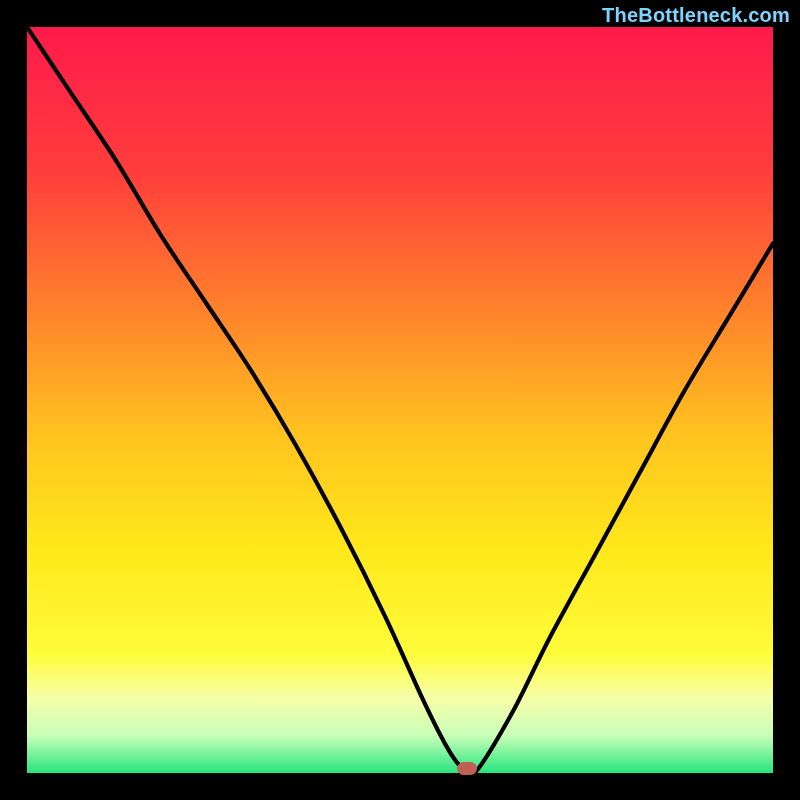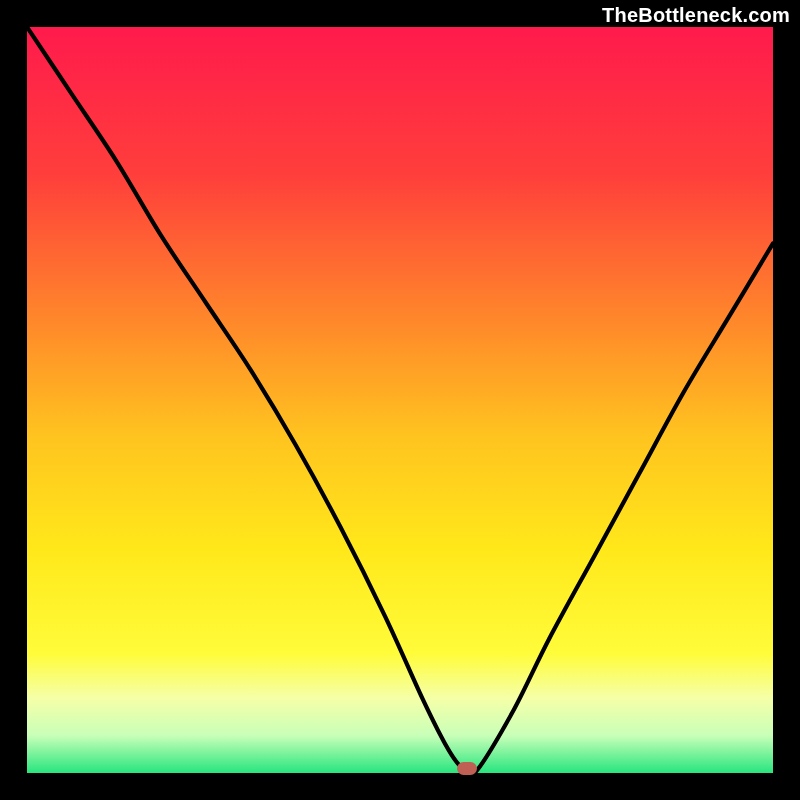--- a/index.html
+++ b/index.html
@@ -22,21 +22,21 @@
     left: 27px;
     top: 27px;
     width: 746px;
     height: 746px;
     
   }
   .watermark {
     position: absolute;
     top: 4px;
     right: 10px;
-    color: #ffffff;
+    color: #7dd3fc;
     font-size: 20px;
     font-weight: 600;
     letter-spacing: 0.2px;
   }
   .curve {
     position: absolute;
     left: 27px;
     top: 27px;
     width: 746px;
     height: 746px;

